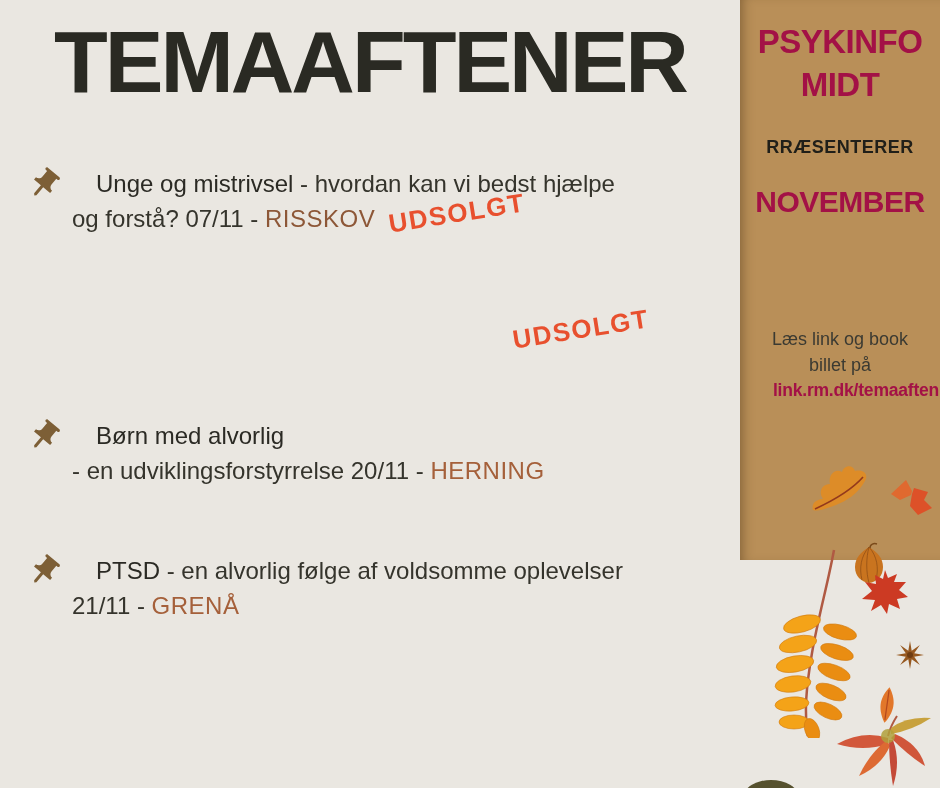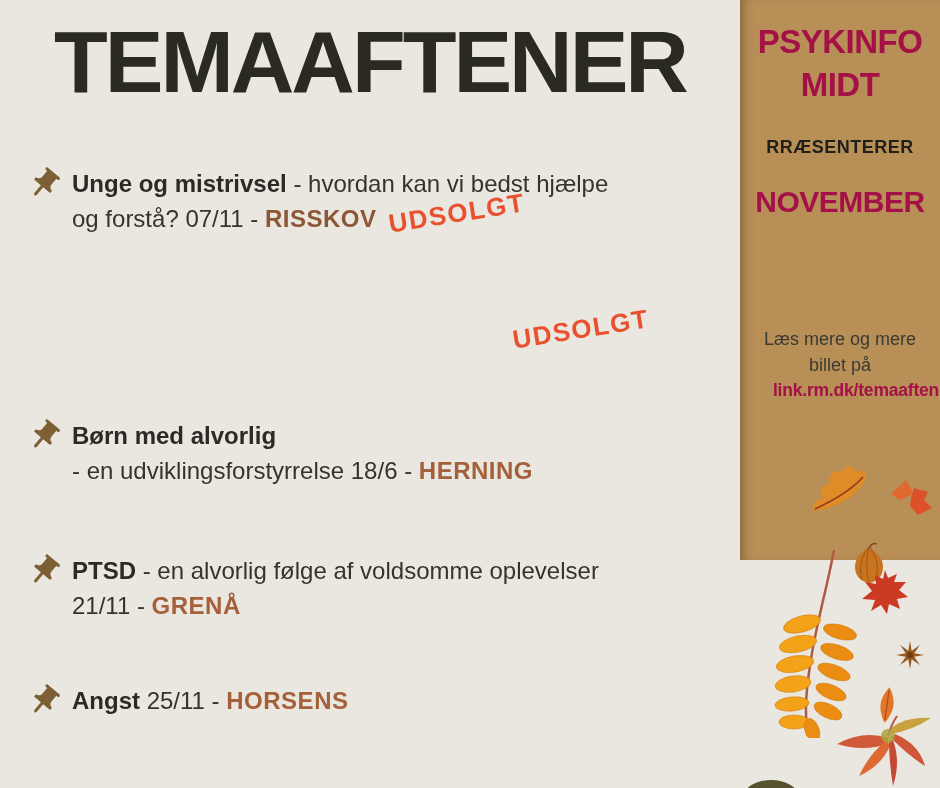--- a/index.html
+++ b/index.html
@@ -14,22 +14,22 @@
   .main{position:absolute;left:0;top:16px;width:740px;height:788px;}
   .title{
     position:absolute;left:0;top:2px;width:740px;text-align:center;
     font-size:88px;line-height:88px;font-weight:bold;letter-spacing:-3px;
     color:var(--ink);white-space:nowrap;
   }
   .event{position:absolute;left:26px;display:flex;gap:10px;align-items:flex-start;}
   .pin{width:36px;height:36px;flex:none;transform:rotate(40deg);margin-top:0px;}
   .pin svg{width:36px;height:36px;fill:var(--pin-brown);}
   .etext{font-size:24px;line-height:35px;color:var(--text);width:640px;}
-  .b{font-weight:bold;color:#2b2a24;}
-  .city{font-weight:bold;letter-spacing:.5px;}
+  .b{font-weight:normal;color:#2b2a24;margin-left:24px;}
+  .city{font-weight:normal;letter-spacing:.5px;}
   .city.brown{color:var(--city-brown);}
   .city.rust{color:var(--city-rust);}
   .soldout{
     position:absolute;font-size:26px;font-weight:bold;color:var(--soldout);
     letter-spacing:1.5px;transform:rotate(-9deg);white-space:nowrap;
   }
   
   .sidebar{
     position:absolute;left:740px;top:0;width:200px;height:560px;
     background:var(--sidebar-bg);
@@ -65,58 +65,50 @@
     <div class="soldout" style="left:388px;top:182px">UDSOLGT</div>
 
     <div class="soldout" style="left:512px;top:298px">UDSOLGT</div>
 
     <div class="event" style="top:402px">
       <span class="pin">
         <svg viewBox="0 0 24 24">
             <path d="M16 9V4h1c.55 0 1-.45 1-1s-.45-1-1-1H7c-.55 0-1 .45-1 1s.45 1 1 1h1v5c0 1.66-1.34 3-3 3v2h5.97v7l1 1 1-1v-7H19v-2c-1.66 0-3-1.34-3-3z"></path>
           </svg>
       </span>
-      <div class="etext"><span class="b">Børn med alvorlig</span><br><span>- en udviklingsforstyrrelse 18/6 - </span><span class="city rust">HERNING</span></div>
+      <div class="etext"><span class="b">Børn med alvorlig</span><br><span>- en udviklingsforstyrrelse 20/11 - </span><span class="city rust">HERNING</span></div>
     </div>
 
     <div class="event" style="top:537px">
       <span class="pin">
         <svg viewBox="0 0 24 24">
             <path d="M16 9V4h1c.55 0 1-.45 1-1s-.45-1-1-1H7c-.55 0-1 .45-1 1s.45 1 1 1h1v5c0 1.66-1.34 3-3 3v2h5.97v7l1 1 1-1v-7H19v-2c-1.66 0-3-1.34-3-3z"></path>
           </svg>
       </span>
       <div class="etext"><span class="b">PTSD</span><span> - en alvorlig følge af voldsomme oplevelser</span><br><span>21/11 - </span><span class="city rust">GRENÅ</span></div>
     </div>
 
-    <div class="event" style="top:667px">
-      <span class="pin">
-        <svg viewBox="0 0 24 24">
-            <path d="M16 9V4h1c.55 0 1-.45 1-1s-.45-1-1-1H7c-.55 0-1 .45-1 1s.45 1 1 1h1v5c0 1.66-1.34 3-3 3v2h5.97v7l1 1 1-1v-7H19v-2c-1.66 0-3-1.34-3-3z"></path>
-          </svg>
-      </span>
-      <div class="etext"><span class="b">Angst</span><span> 25/11 - </span><span class="city rust">HORSENS</span></div>
-    </div>
 
   </div>
 
   <div class="sidebar">
 
     <div class="sb-center brand">
       <div>PSYKINFO</div>
       <div>MIDT</div>
     </div>
 
     <div class="sb-center presents">RRÆSENTERER</div>
 
     <div class="sb-center month">
       <div>NOVEMBER</div>
     </div>
 
     <div class="sb-center cta">
-      <div>Læs mere og mere</div>
+      <div>Læs link og book</div>
       <div>billet på</div>
     </div>
 
     <div class="sb-center linkline">link.rm.dk/temaaften</div>
 
     <div class="leaf" style="left:70px;top:464px;width:62px;height:52px">
       <svg viewBox="0 0 62 52">
           <path d="M3 46 C1 40 6 35 13 35 C8 28 12 20 20 20 C18 11 25 4 32 8 C34 1 43 0 45 7 C53 5 59 10 55 17 C48 30 36 37 26 41 C17 44 9 48 3 46 Z" fill="#dd8c28"></path>
           <path d="M5 45 C20 38 40 28 53 13" stroke="#93391c" stroke-width="1.6" fill="none"></path>
         </svg>

